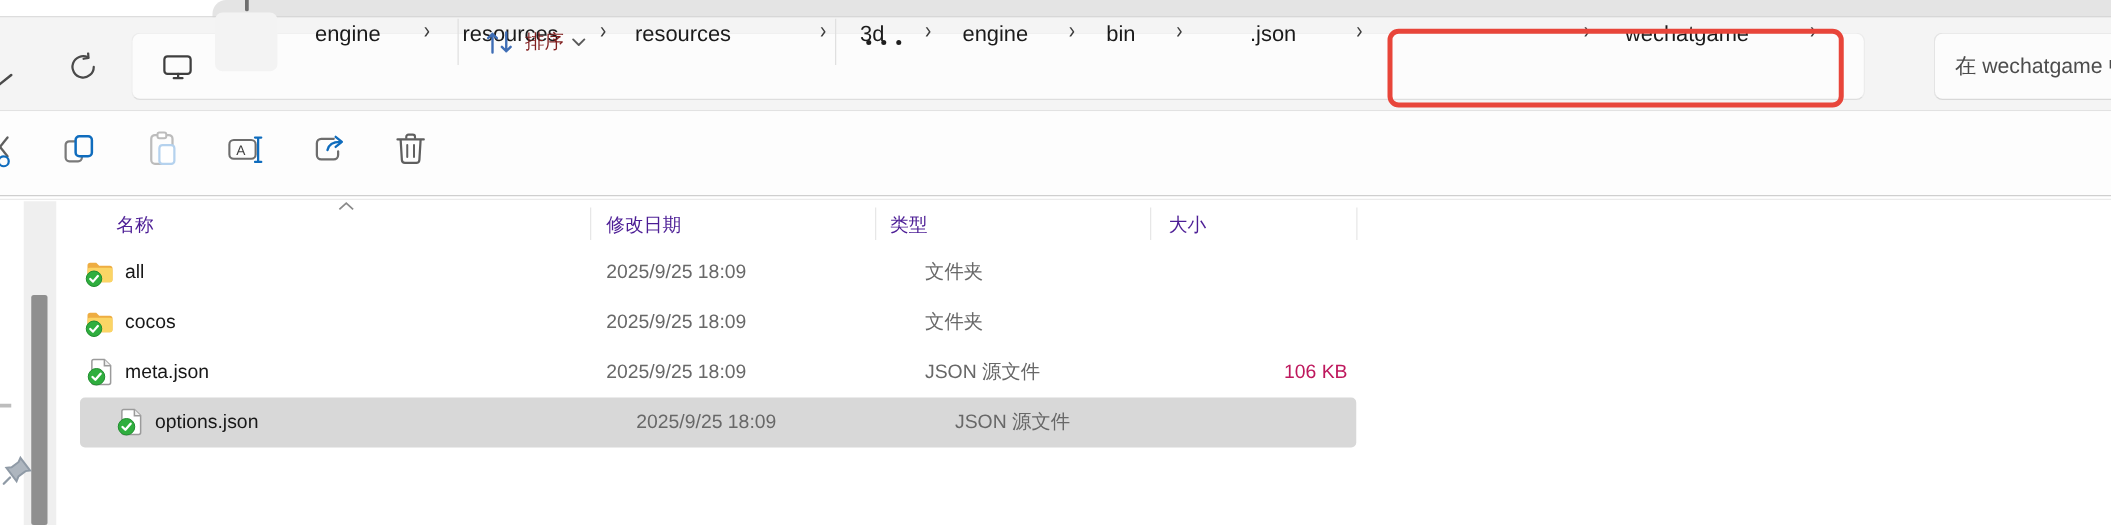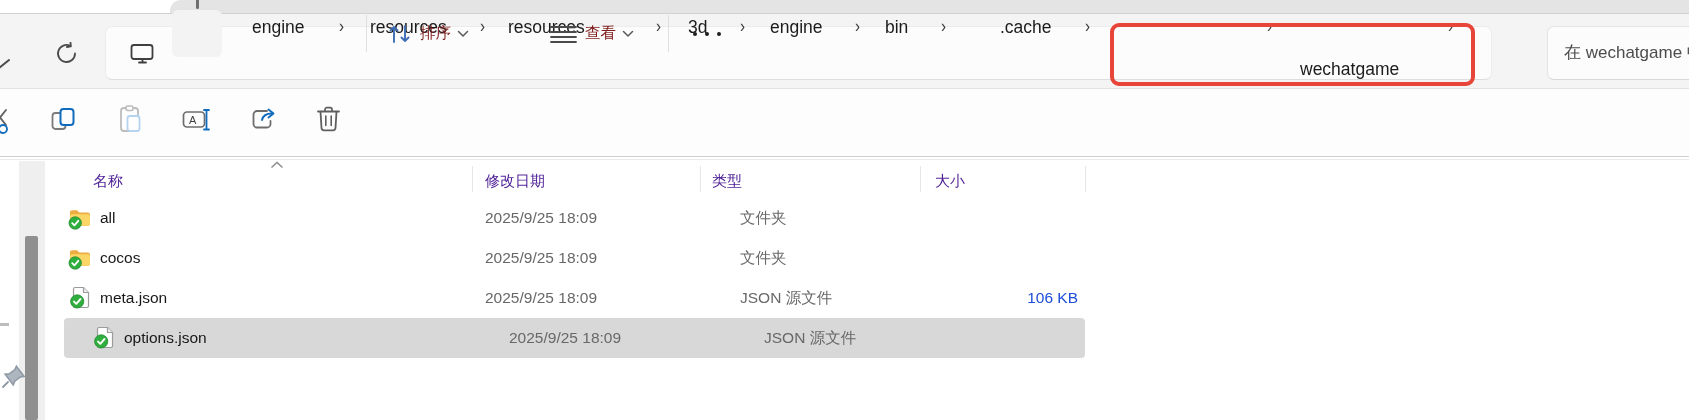--- a/index.html
+++ b/index.html
@@ -55,21 +55,21 @@
   .colline { position:absolute; top:166px; width:1px; height:26px; background:#e7e7e7; }
 
   
   .frow { position:absolute; left:0; width:1689px; height:40px; }
   #sel-bg { left:64px; top:318px; width:1021px; height:40px; background:#d8d8d8; border-radius:4px; }
   .fname { position:absolute; left:100px; top:0; height:40px; line-height:40px;
     font-size:15.5px; color:#181818; }
   .fdate, .ftype { position:absolute; top:0; height:40px; line-height:40px; font-size:15.5px; color:#686868; }
   .fdate { left:485px; } .ftype { left:740px; }
   .fsize { position:absolute; left:880px; width:198px; top:0; height:40px; line-height:40px;
-    font-size:15.5px; color:#1d4ed8; text-align:right; }
+    font-size:15.5px; color:#be185d; text-align:right; }
   .ficon { position:absolute; left:68px; top:8px; width:24px; height:24px; }
   svg { display:block; }
 </style>
 </head>
 <body>
 
 <div id="stage">
 
   <div class="abs" id="tabstrip"></div>
   <div class="abs" id="tab-gray"></div>
@@ -100,24 +100,24 @@
   <span class="crumb" style="left:370px;">resources</span>
   <span class="crumb-ch" style="left:480px;">›</span>
   <span class="crumb" style="left:508px;">resources</span>
   <span class="crumb-ch" style="left:656px;">›</span>
   <span class="crumb" style="left:688px;">3d</span>
   <span class="crumb-ch" style="left:740px;">›</span>
   <span class="crumb" style="left:770px;">engine</span>
   <span class="crumb-ch" style="left:855px;">›</span>
   <span class="crumb" style="left:885px;">bin</span>
   <span class="crumb-ch" style="left:941px;">›</span>
-  <span class="crumb" style="left:1000px;">.cache</span>
+  <span class="crumb" style="left:1000px;">.json</span>
   <span class="crumb-ch" style="left:1085px;">›</span>
   <span class="crumb-ch" style="left:1267px;">›</span>
-  <span class="crumb" style="left:1300px;margin-top:42px;">wechatgame</span>
+  <span class="crumb" style="left:1300px;">wechatgame</span>
   <span class="crumb-ch" style="left:1448px;">›</span>
 
   <div class="abs" id="red-annotation"></div>
 
   <div class="abs" id="search-box">
     <span class="ph">在 wechatgame 中搜索</span>
   </div>
   <div class="abs" id="addr-row-border"></div>
 
   <div class="abs" id="toolbar"></div>
@@ -166,29 +166,20 @@
     <svg width="24" height="22" viewBox="0 0 24 22">
       <path d="M6 19 V4 M2.5 7.5 L6 4 L9.5 7.5" stroke="#3e6db5" stroke-width="1.9" fill="none" stroke-linecap="round" stroke-linejoin="round"></path>
       <path d="M17 3 V18 M13.5 14.5 L17 18 L20.5 14.5" stroke="#3e6db5" stroke-width="1.9" fill="none" stroke-linecap="round" stroke-linejoin="round"></path>
     </svg>
     <span class="tb-label">排序</span>
     <svg width="12" height="8" viewBox="0 0 12 8">
       <path d="M1.5 1.5 L6 6 L10.5 1.5" stroke="#5a5a5a" stroke-width="1.5" fill="none" stroke-linecap="round" stroke-linejoin="round"></path>
     </svg>
   </div>
 
-  <div class="tbtn" style="left:550px;">
-    <svg width="27" height="22" viewBox="0 0 27 22">
-      <path d="M1 4 h25 M1 9 h25 M1 14 h25 M1 19 h25" stroke="#4a4a4a" stroke-width="1.8" stroke-linecap="round"></path>
-    </svg>
-    <span class="tb-label">查看</span>
-    <svg width="12" height="8" viewBox="0 0 12 8">
-      <path d="M1.5 1.5 L6 6 L10.5 1.5" stroke="#5a5a5a" stroke-width="1.5" fill="none" stroke-linecap="round" stroke-linejoin="round"></path>
-    </svg>
-  </div>
 
   <div class="tb-div abs" style="left:668px;"></div>
 
   <div class="tbtn dots" style="left:693px; top:0; height:67px; align-items:center;">
     <i></i>
       <i></i>
       <i></i>
   </div>
 
   <div class="abs" id="content-div1"></div>

